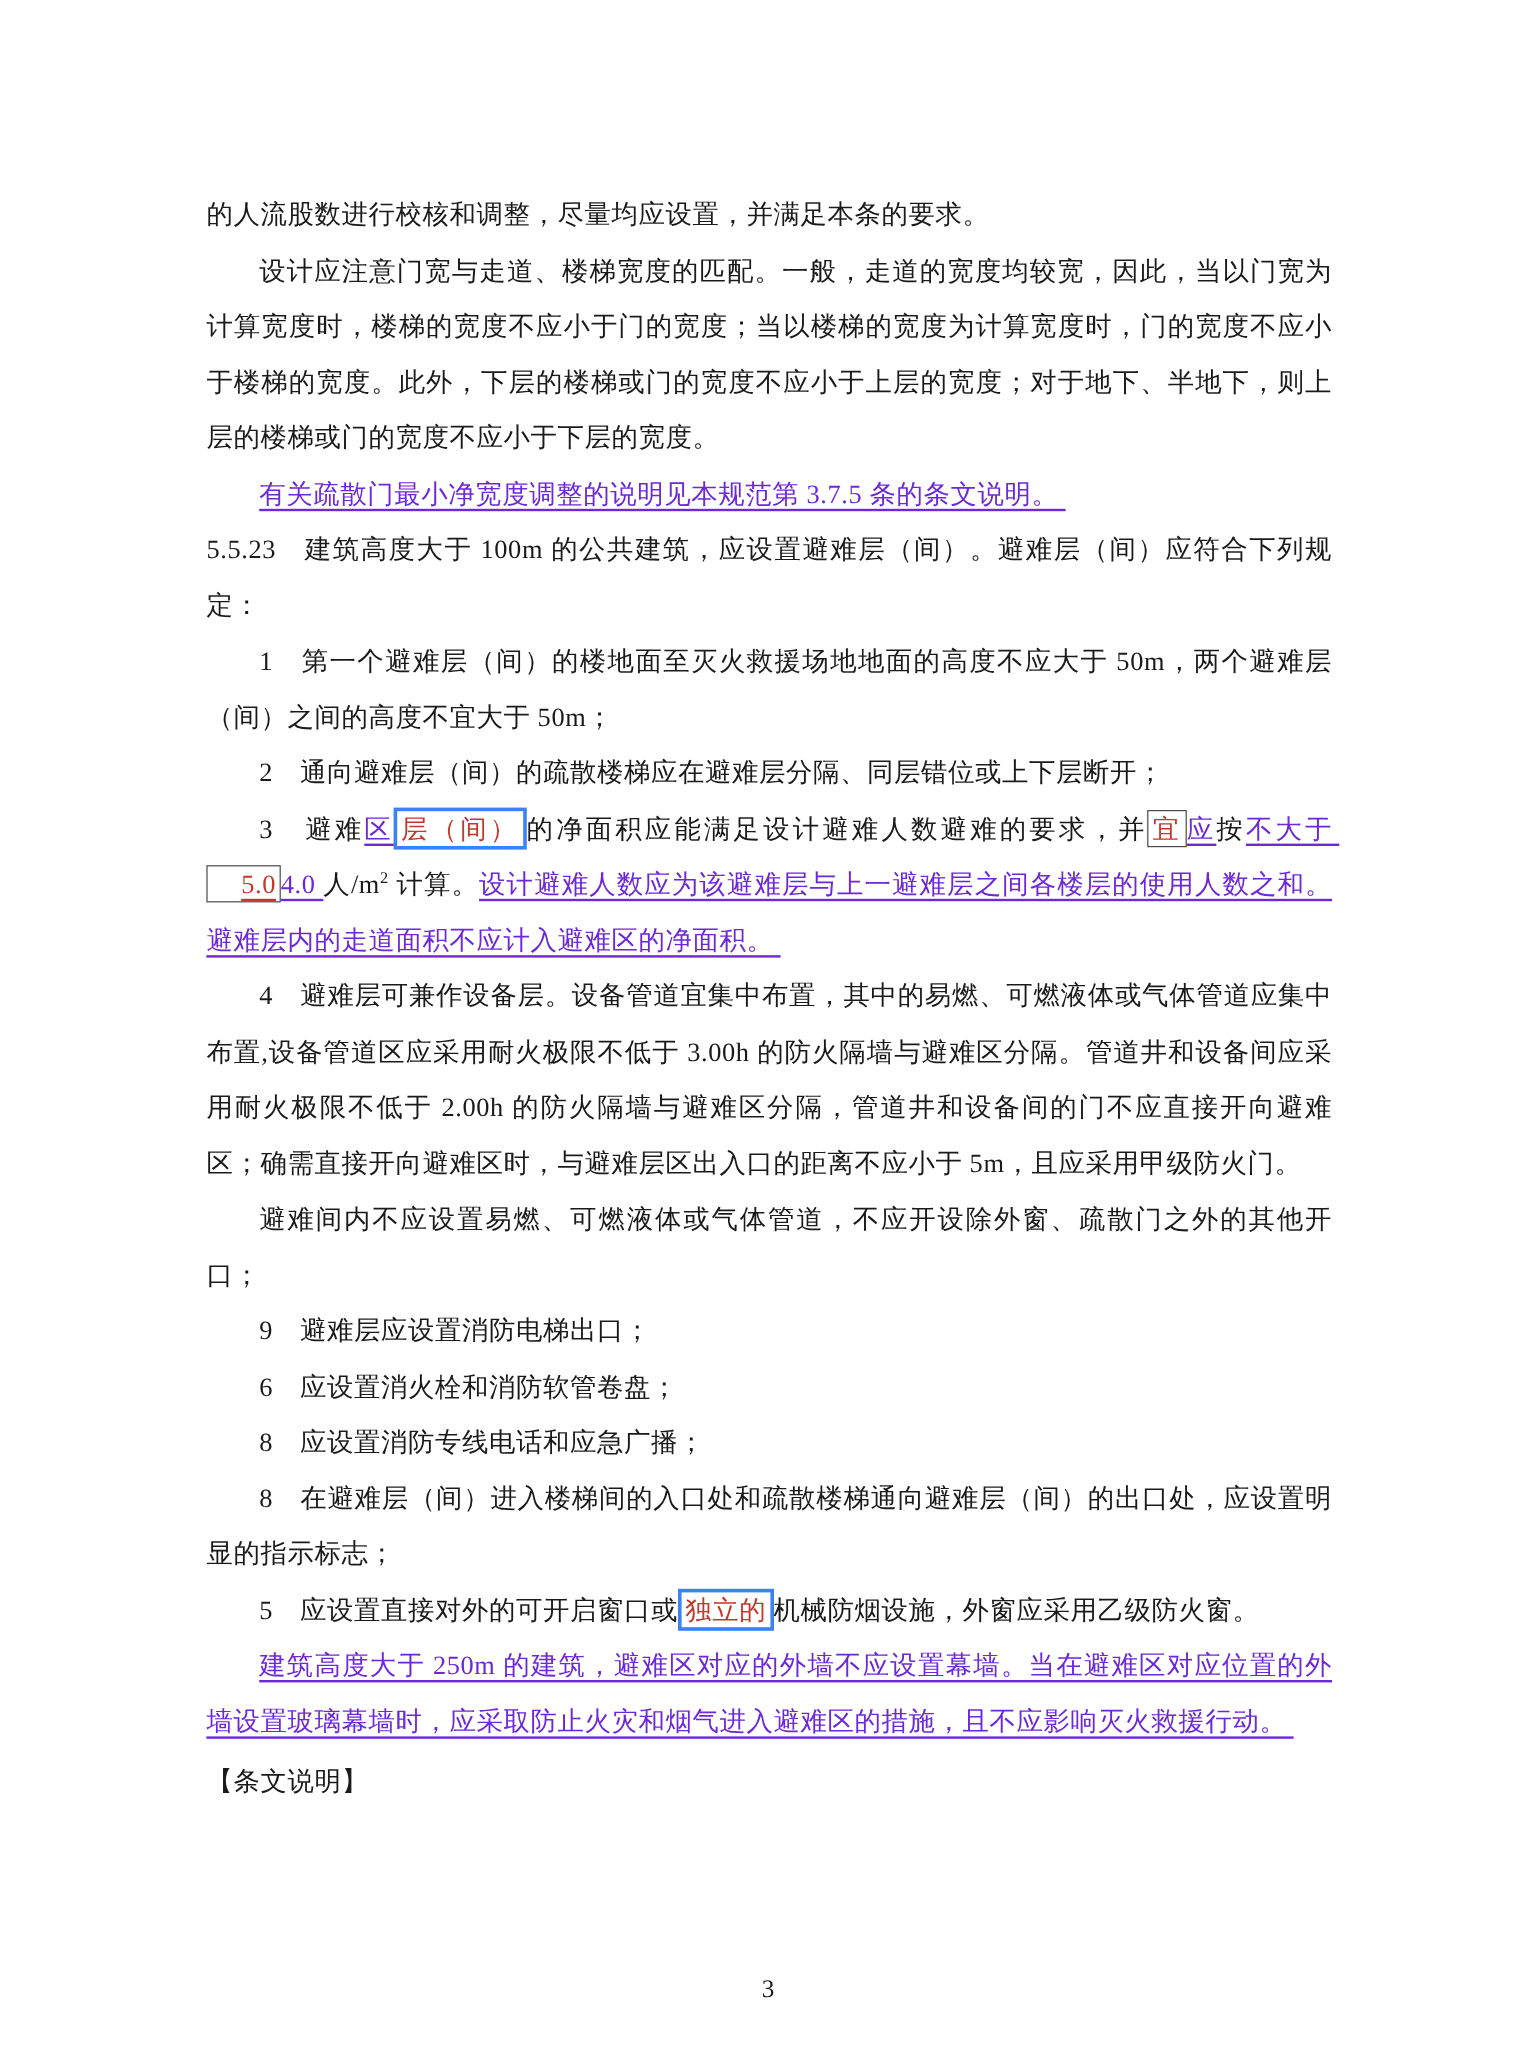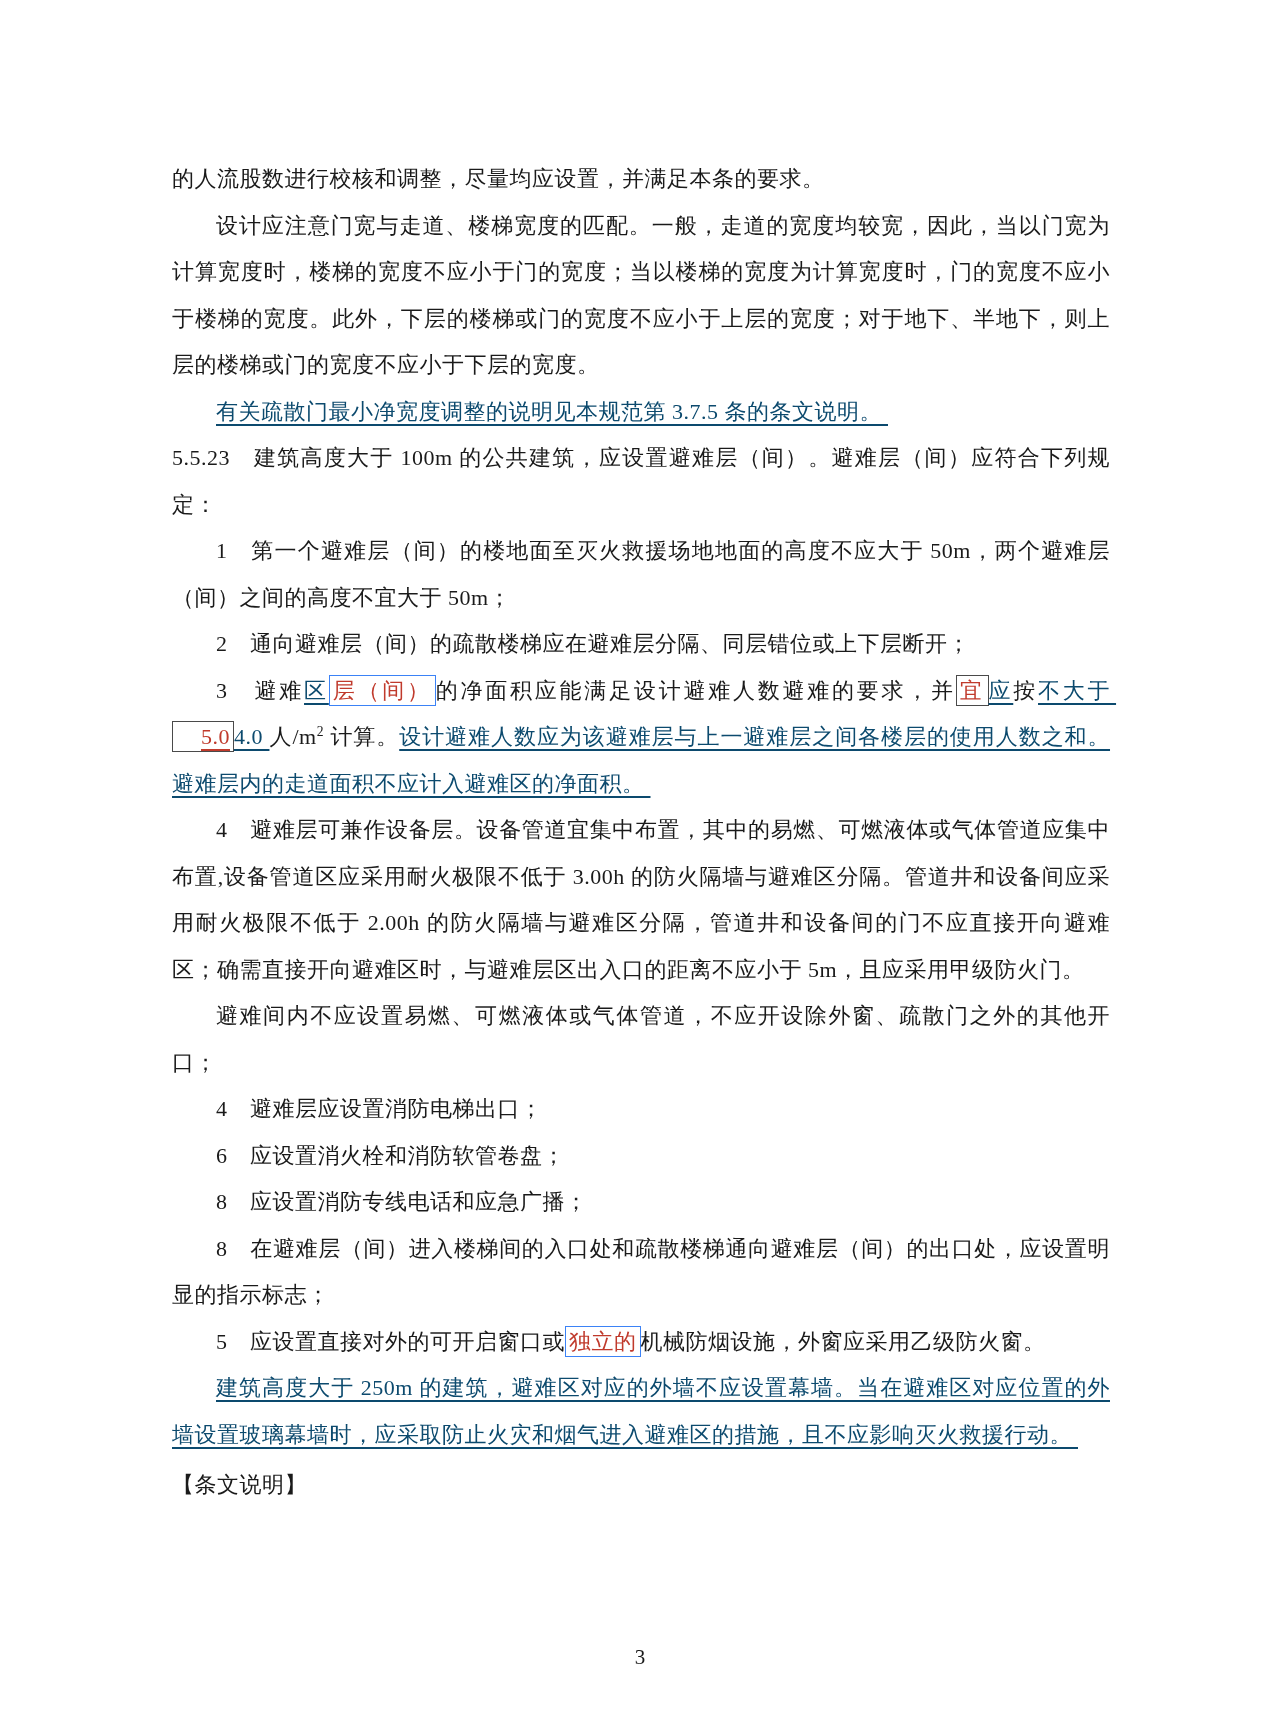--- a/index.html
+++ b/index.html
@@ -33,31 +33,31 @@
   }
   p.line.indent {
     text-indent: 2em;
   }
   p.line.gap-before {
     margin-top: 4px;
   }
   .run { white-space: pre-wrap; }
   
   .run.ins {
-    color: #0c4a6e;
+    color: #6d28d9;
     text-decoration: underline;
     text-decoration-thickness: 1.5px;
     text-underline-offset: 5px;
   }
   
   .run.del {
     color: #c03a2c;
     padding: 2px 3px;
   }
-  .run.del.light { border: 1px solid #3b82f6; }
+  .run.del.light { border: 3px solid #3b82f6; }
   .run.del.dark  { border: 1px solid #4a4a4a; }
   .run.del.u {
     text-decoration: underline;
     text-decoration-thickness: 1.5px;
     text-underline-offset: 5px;
     padding-left: 28px;
   }
   sup.run.sup {
     font-size: 0.62em;
     line-height: 0;
@@ -79,21 +79,21 @@
   <div class="doc-body">
       <p class="line"><span class="run">的人流股数进行校核和调整，尽量均应设置，并满足本条的要求。</span></p>
       <p class="line indent"><span class="run">设计应注意门宽与走道、楼梯宽度的匹配。一般，走道的宽度均较宽，因此，当以门宽为计算宽度时，楼梯的宽度不应小于门的宽度；当以楼梯的宽度为计算宽度时，门的宽度不应小于楼梯的宽度。此外，下层的楼梯或门的宽度不应小于上层的宽度；对于地下、半地下，则上层的楼梯或门的宽度不应小于下层的宽度。</span></p>
       <p class="line indent"><span class="run ins">有关疏散门最小净宽度调整的说明见本规范第 3.7.5 条的条文说明。&nbsp;</span></p>
       <p class="line"><span class="run">5.5.23　建筑高度大于 100m 的公共建筑，应设置避难层（间）。避难层（间）应符合下列规定：</span></p>
       <p class="line indent"><span class="run">1　第一个避难层（间）的楼地面至灭火救援场地地面的高度不应大于 50m，两个避难层（间）之间的高度不宜大于 50m；</span></p>
       <p class="line indent"><span class="run">2　通向避难层（间）的疏散楼梯应在避难层分隔、同层错位或上下层断开；</span></p>
       <p class="line indent"><span class="run">3　避难</span><span class="run ins">区</span><span class="run del light">层（间）</span><span class="run">的净面积应能满足设计避难人数避难的要求，并</span><span class="run del dark">宜</span><span class="run ins">应</span><span class="run">按</span><span class="run ins">不大于 </span><span class="run del dark u">5.0</span><span class="run ins">4.0 </span><span class="run">人/m</span><sup class="run sup">2</sup><span class="run"> 计算。</span><span class="run ins">设计避难人数应为该避难层与上一避难层之间各楼层的使用人数之和。避难层内的走道面积不应计入避难区的净面积。&nbsp;</span></p>
       <p class="line indent"><span class="run">4　避难层可兼作设备层。设备管道宜集中布置，其中的易燃、可燃液体或气体管道应集中布置,设备管道区应采用耐火极限不低于 3.00h 的防火隔墙与避难区分隔。管道井和设备间应采用耐火极限不低于 2.00h 的防火隔墙与避难区分隔，管道井和设备间的门不应直接开向避难区；确需直接开向避难区时，与避难层区出入口的距离不应小于 5m，且应采用甲级防火门。</span></p>
       <p class="line indent"><span class="run">避难间内不应设置易燃、可燃液体或气体管道，不应开设除外窗、疏散门之外的其他开口；</span></p>
-      <p class="line indent"><span class="run">4　避难层应设置消防电梯出口；</span></p>
+      <p class="line indent"><span class="run">9　避难层应设置消防电梯出口；</span></p>
       <p class="line indent"><span class="run">6　应设置消火栓和消防软管卷盘；</span></p>
       <p class="line indent"><span class="run">8　应设置消防专线电话和应急广播；</span></p>
       <p class="line indent"><span class="run">8　在避难层（间）进入楼梯间的入口处和疏散楼梯通向避难层（间）的出口处，应设置明显的指示标志；</span></p>
       <p class="line indent"><span class="run">5　应设置直接对外的可开启窗口或</span><span class="run del light">独立的</span><span class="run">机械防烟设施，外窗应采用乙级防火窗。</span></p>
       <p class="line indent"><span class="run ins">建筑高度大于 250m 的建筑，避难区对应的外墙不应设置幕墙。当在避难区对应位置的外墙设置玻璃幕墙时，应采取防止火灾和烟气进入避难区的措施，且不应影响灭火救援行动。&nbsp;</span></p>
       <p class="line gap-before"><span class="run">【条文说明】</span></p>
     </div>
   <div class="footer">3</div>
 </div>
 

